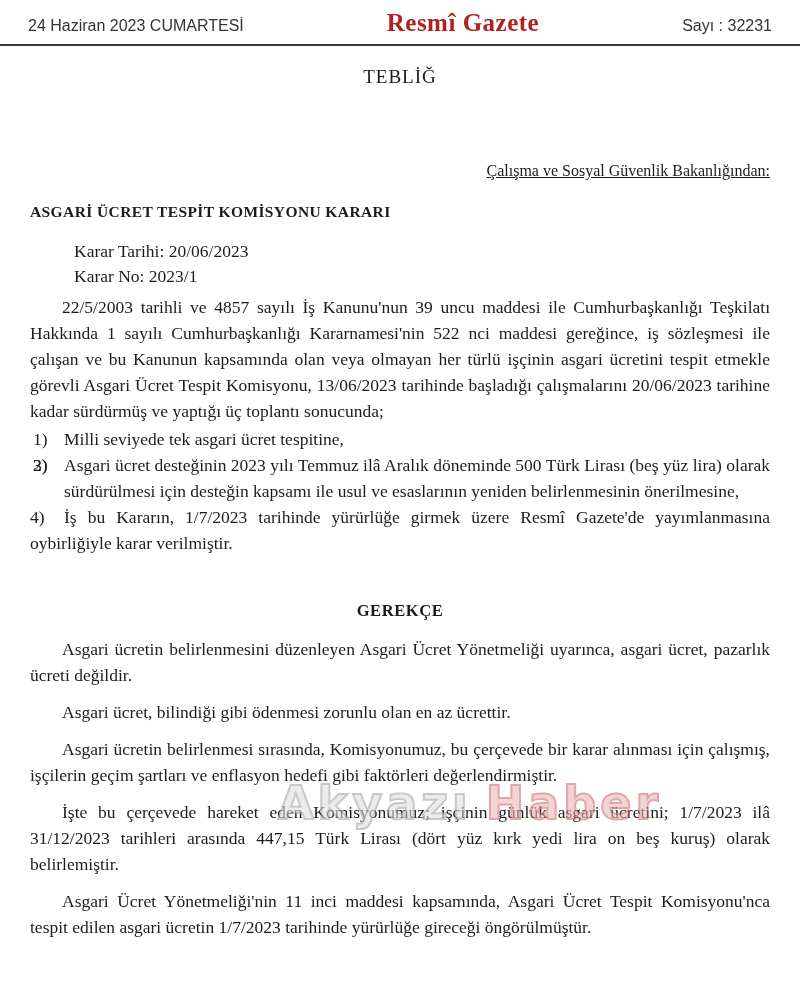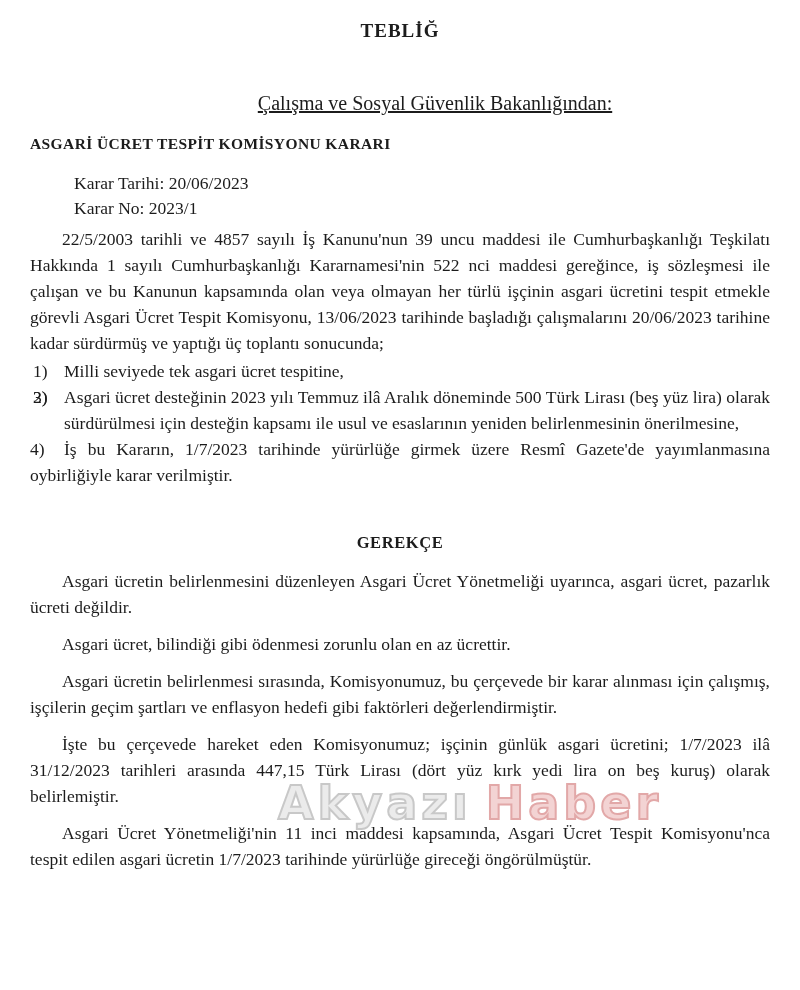--- a/index.html
+++ b/index.html
@@ -37,30 +37,30 @@
   
   .doc {
     padding: 0 30px;
     font-size: 17.5px;
     line-height: 26px;
     text-align: justify;
   }
   .section-heading {
     margin-top: 18px;
     text-align: center;
-    font-weight: bold;
+    font-weight: normal;
     font-size: 19px;
     letter-spacing: 1px;
   }
   .ministry-line {
-    margin-top: 46px;
+    margin-top: 68px;
     margin-left: 70px;
-    font-size: 20px;
+    font-size: 16px;
     text-decoration: underline;
-    text-align: center;
+    text-align: right;
   }
   .decision-title {
     margin-top: 15px;
     font-weight: bold;
     font-size: 15.5px;
     letter-spacing: 0.4px;
   }
   .meta { margin-top: 14px; }
   .meta div { margin-left: 44px; text-align: left; line-height: 25px; }
   .intro { margin-top: 5px; text-indent: 32px; }
@@ -108,20 +108,25 @@
     -webkit-text-stroke: 2px #cf6f6f;
     text-shadow: 0 0 1px #d98080;
     margin-left: 14px;
   }
 </style>
 </head>
 <body>
 
 <div class="page">
 
+  <div class="masthead">
+    <span class="masthead-date">24 Haziran 2023 CUMARTESİ</span>
+    <span class="masthead-title">Resmî Gazete</span>
+    <span class="masthead-issue">Sayı : 32231</span>
+  </div>
 
   <div class="doc">
 
     <div class="section-heading">TEBLİĞ</div>
 
     <div class="ministry-line">Çalışma ve Sosyal Güvenlik Bakanlığından:</div>
 
     <div class="decision-title">ASGARİ ÜCRET TESPİT KOMİSYONU KARARI</div>
 
     <div class="meta">

